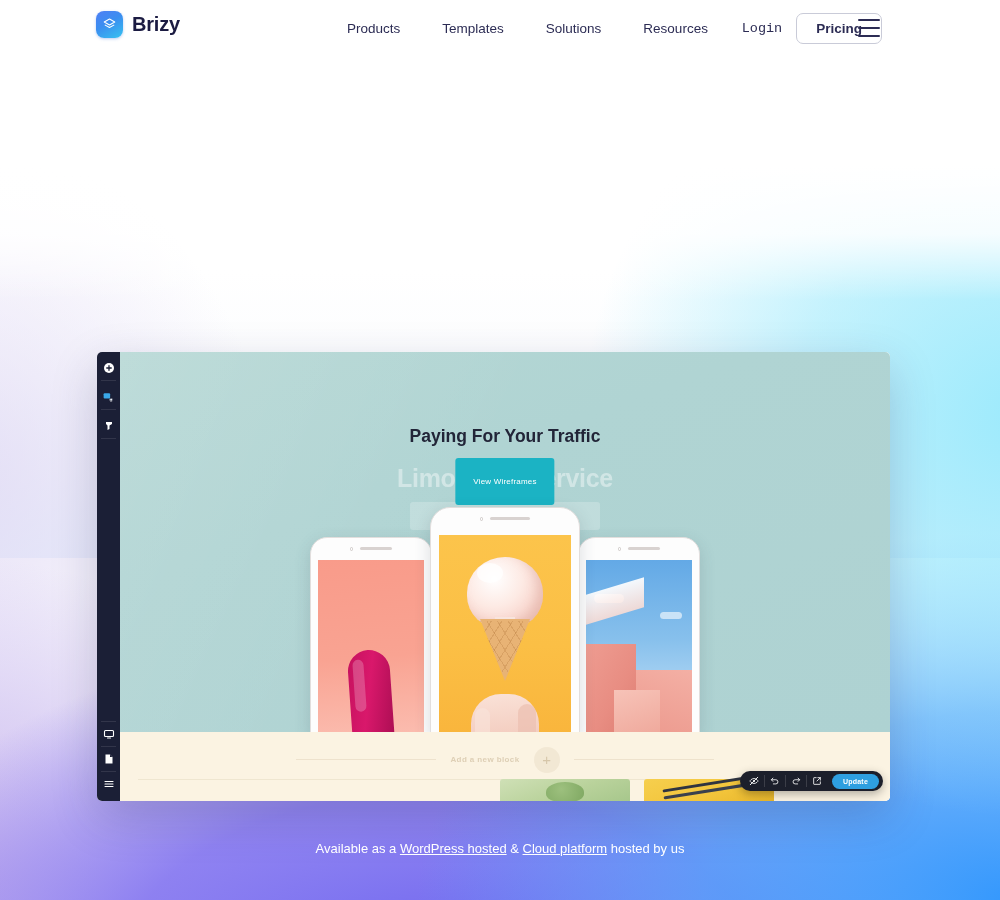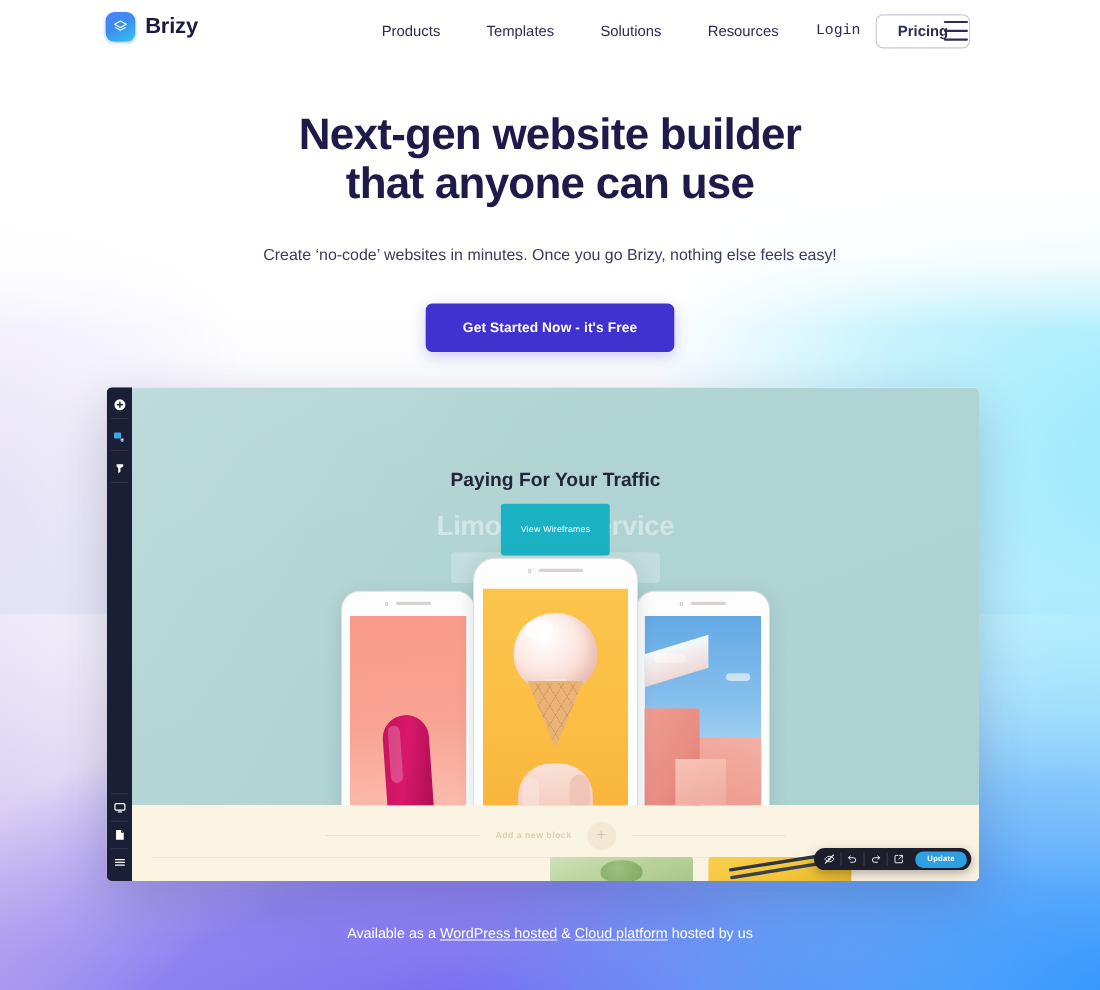--- a/index.html
+++ b/index.html
@@ -327,30 +327,20 @@
       <button class="pricing-btn">Pricing</button>
     </div>
 
     <div class="burger">
       <span></span>
         <span></span>
         <span></span>
     </div>
   </div>
 
-  <div class="hero">
-    <h1>
-      <span>Next-gen website builder</span><br>
-      <span>that anyone can use</span>
-    </h1>
-    <div class="hero-sub">Create ‘no-code’ websites in minutes. Once you go Brizy, nothing else feels easy!</div>
-    <div class="cta-wrap">
-      <button class="cta-btn">Get Started Now - it's Free</button>
-    </div>
-  </div>
 
   <div class="editor">
 
     <div class="ed-sidebar">
       <div class="ed-tool" style="margin-top:4px;">
         <svg width="12" height="12" viewBox="0 0 24 24">
           <circle cx="12" cy="12" r="10" fill="#fff"></circle>
           <path d="M12 7.5v9M7.5 12h9" stroke="#1b1f36" stroke-width="2.6" stroke-linecap="round"></path>
         </svg>
       </div>

